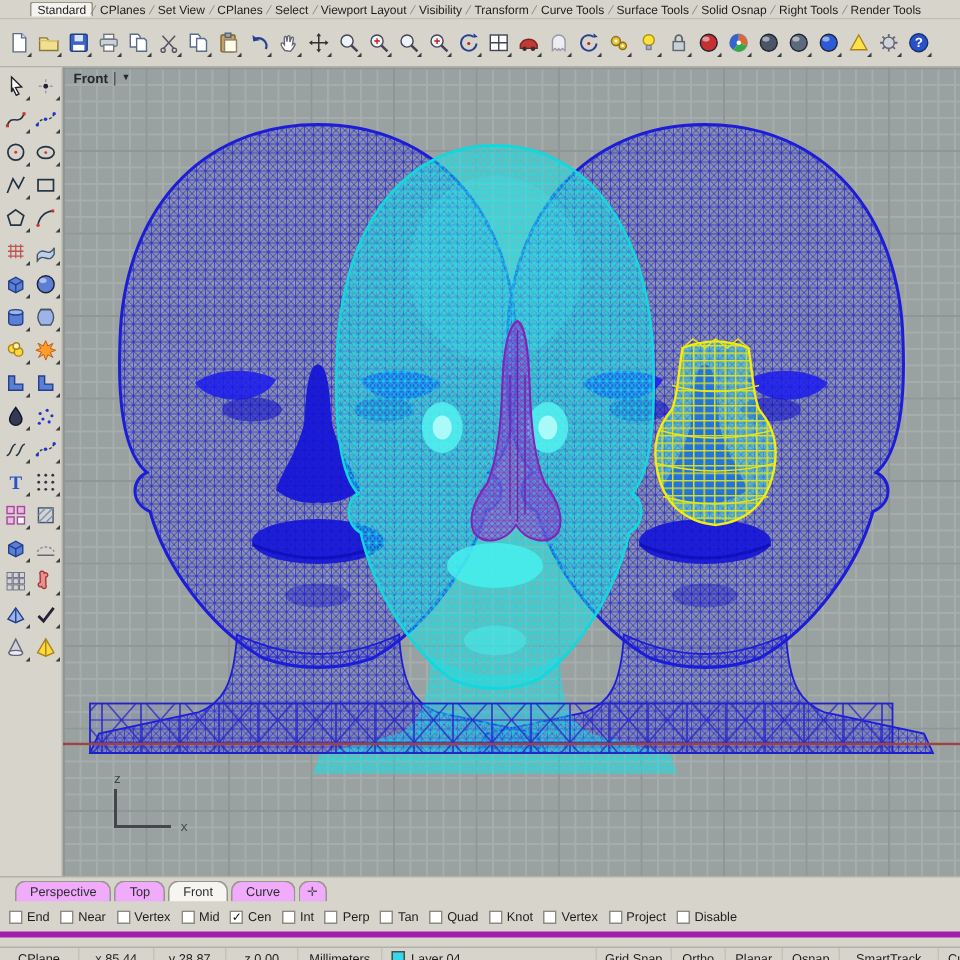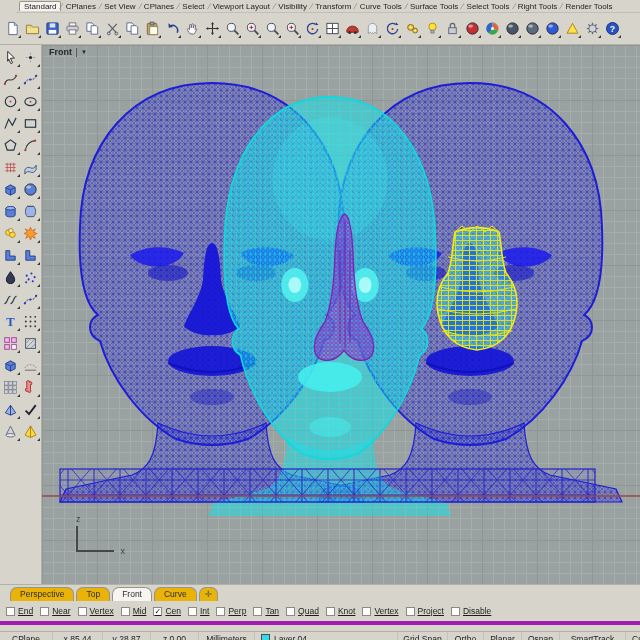--- a/index.html
+++ b/index.html
@@ -1,21 +1,21 @@
 <!DOCTYPE html>
 <html><head>
 <meta charset="utf-8">
 <style>
   html,body{margin:0;padding:0;background:#777;}
   *{box-sizing:border-box;}
   #app{position:relative;width:640px;height:640px;overflow:hidden;background:#d7d4cb;
        font-family:"Liberation Sans",sans-serif;-webkit-font-smoothing:antialiased;}
   
-  .menubar{position:absolute;top:0;left:16px;right:0;height:13px;display:flex;align-items:center;
-           padding-left:3px;font-size:8px;color:#1d1d1d;background:#d7d4cb;border-bottom:1px solid #c2bfb6;white-space:nowrap;}
+  .menubar{position:absolute;top:0;left:0;right:0;height:13px;display:flex;align-items:center;
+           padding-left:20px;font-size:8px;color:#1d1d1d;background:#d7d4cb;border-bottom:1px solid #c2bfb6;white-space:nowrap;}
   .mtab{padding:0 4px;cursor:default;}
   .mtab.active{background:#f4f3ef;border:1px solid #97948b;border-bottom:none;border-radius:2px 2px 0 0;}
   .msep{color:#8d8a81;transform:skewX(-18deg);margin:0 -1px;}
   
   .toolbar{position:absolute;top:13px;left:0;right:0;height:32px;background:#d7d4cb;
            border-bottom:1px solid #b3b0a7;display:flex;align-items:center;gap:4px;padding:0 4px;}
   .tbi{position:relative;width:16px;height:16px;display:flex;align-items:center;justify-content:center;}
   .tbi::after,.lti::after{content:"";position:absolute;right:-1px;bottom:-1px;
            border-left:3px solid transparent;border-bottom:3px solid #3c3c3c;}
   
@@ -38,28 +38,28 @@
   .vpsep{width:0;height:9px;border-left:1px solid #55595c;}
   .vparr{font-size:6px;font-weight:normal;color:#26282a;}
   .axis{position:absolute;left:34px;top:481px;width:38px;height:26px;z-index:4;
         border-left:2px solid #41474a;border-bottom:2px solid #41474a;}
   .axz{position:absolute;top:-12px;left:-2px;font-size:9px;color:#41474a;}
   .axx{position:absolute;right:-11px;bottom:-6px;font-size:9px;color:#41474a;}
   
   .vtabs{position:absolute;left:0;right:0;top:584px;height:17px;background:#d7d4cb;
          border-top:1px solid #b3b0a7;display:flex;align-items:flex-end;gap:2px;
          padding:0 0 0 10px;font-size:8.5px;color:#2c2c2c;}
-  .vtab{padding:1px 9px 2px;background:#eab308;border:1px solid #97948b;border-bottom:none;
+  .vtab{padding:1px 9px 2px;background:#f0abfc;border:1px solid #97948b;border-bottom:none;
         border-radius:7px 7px 0 0;}
   .vtab.active{background:#f6f5f1;}
   .vadd{padding:1px 5px 2px;color:#555;}
   
   .osnap{position:absolute;left:0;right:0;top:601px;height:20px;background:#d7d4cb;
          display:flex;align-items:center;gap:7px;padding-left:6px;font-size:8.5px;color:#1d1d1d;}
-  .osn{display:flex;align-items:center;gap:3px;text-decoration:underline;}
+  .osn{display:flex;align-items:center;gap:3px;}
   .cb{width:9px;height:9px;background:#fff;border:1px solid #8d8a81;font-size:8px;line-height:8px;
       text-align:center;color:#111;}
   
   .statusbar{position:absolute;left:0;right:0;top:621px;height:19px;background:#d7d4cb;
              border-top:4px solid #a21caf;}
   .panes{position:absolute;left:0;right:-30px;top:6px;height:14px;display:flex;
          font-size:8.5px;color:#1d1d1d;border-top:1px solid #b3b0a7;background:#d7d4cb;}
   .pane{padding:1px 6px;border-left:1px solid #c5c2b9;display:flex;align-items:center;gap:4px;
         white-space:nowrap;overflow:hidden;}
   .pane:first-child{border-left:none;}
@@ -91,21 +91,21 @@
       <span class="mtab">Viewport Layout</span>
       <span class="msep">/</span>
       <span class="mtab">Visibility</span>
       <span class="msep">/</span>
       <span class="mtab">Transform</span>
       <span class="msep">/</span>
       <span class="mtab">Curve Tools</span>
       <span class="msep">/</span>
       <span class="mtab">Surface Tools</span>
       <span class="msep">/</span>
-      <span class="mtab">Select Tools</span>
+      <span class="mtab">Solid Osnap</span>
       <span class="msep">/</span>
       <span class="mtab">Right Tools</span>
       <span class="msep">/</span>
       <span class="mtab">Render Tools</span>
     </div>
 
   <div class="toolbar">
       <span class="tbi">
         <svg viewBox="0 0 16 16" width="15" height="15" xmlns="http://www.w3.org/2000/svg">
           <path d="M4 1.5h6l3 3V14.5H4z" fill="#fff" stroke="#5a6b8c"></path>

